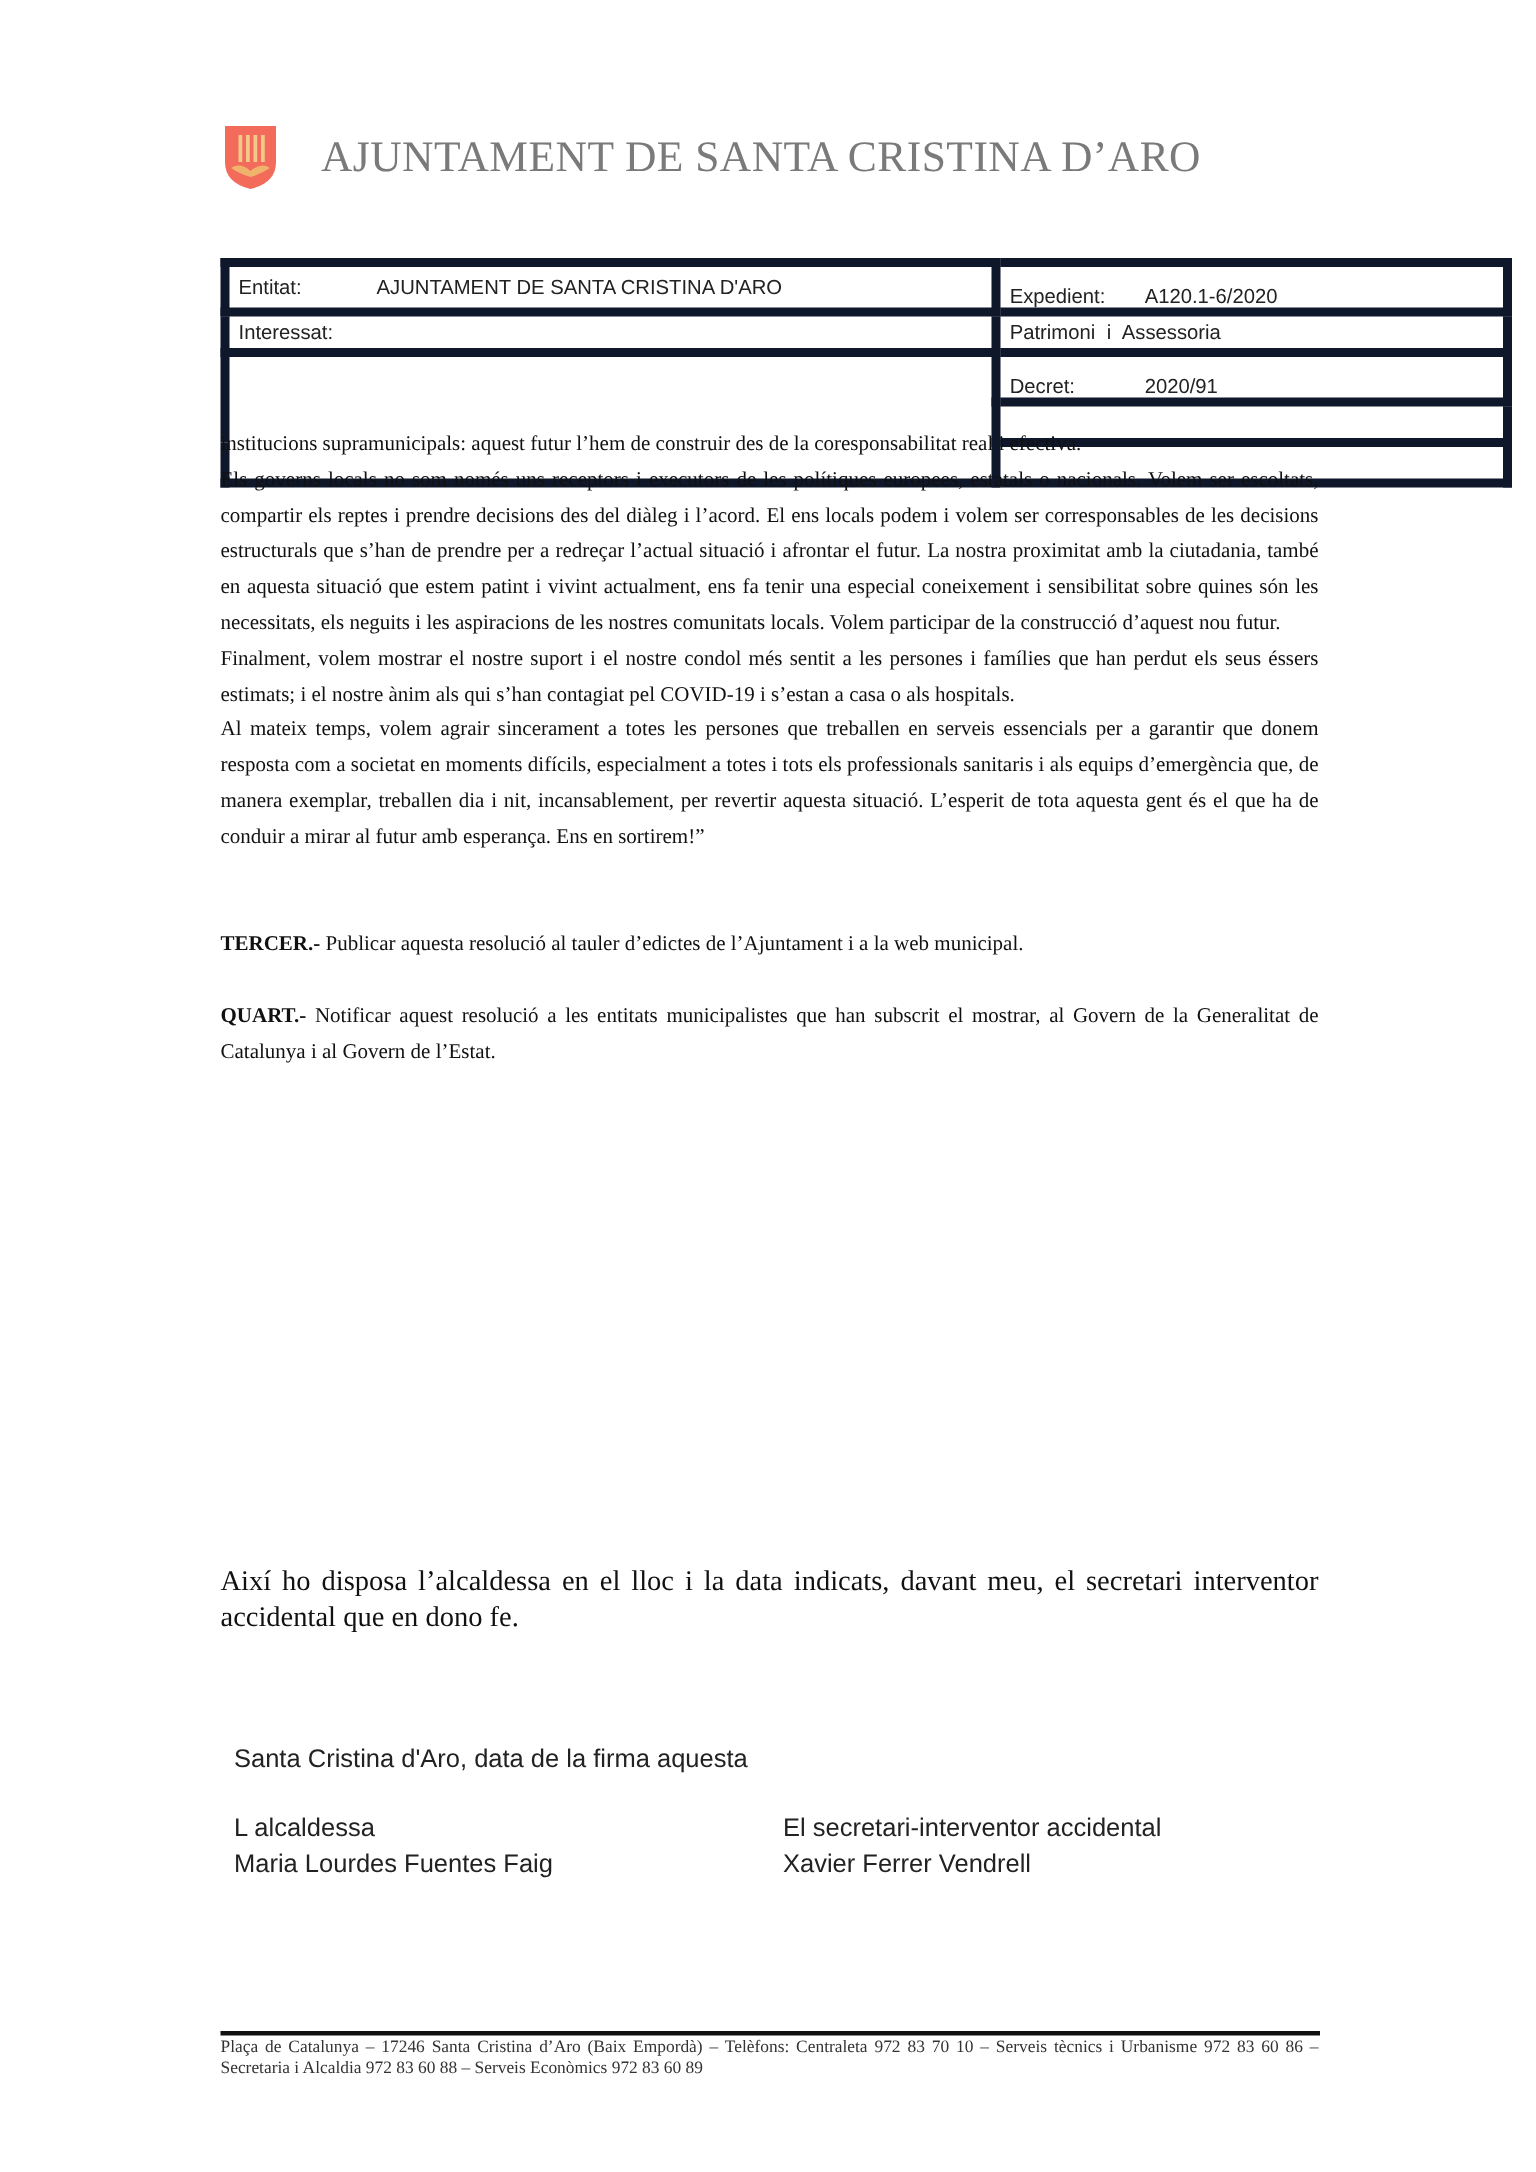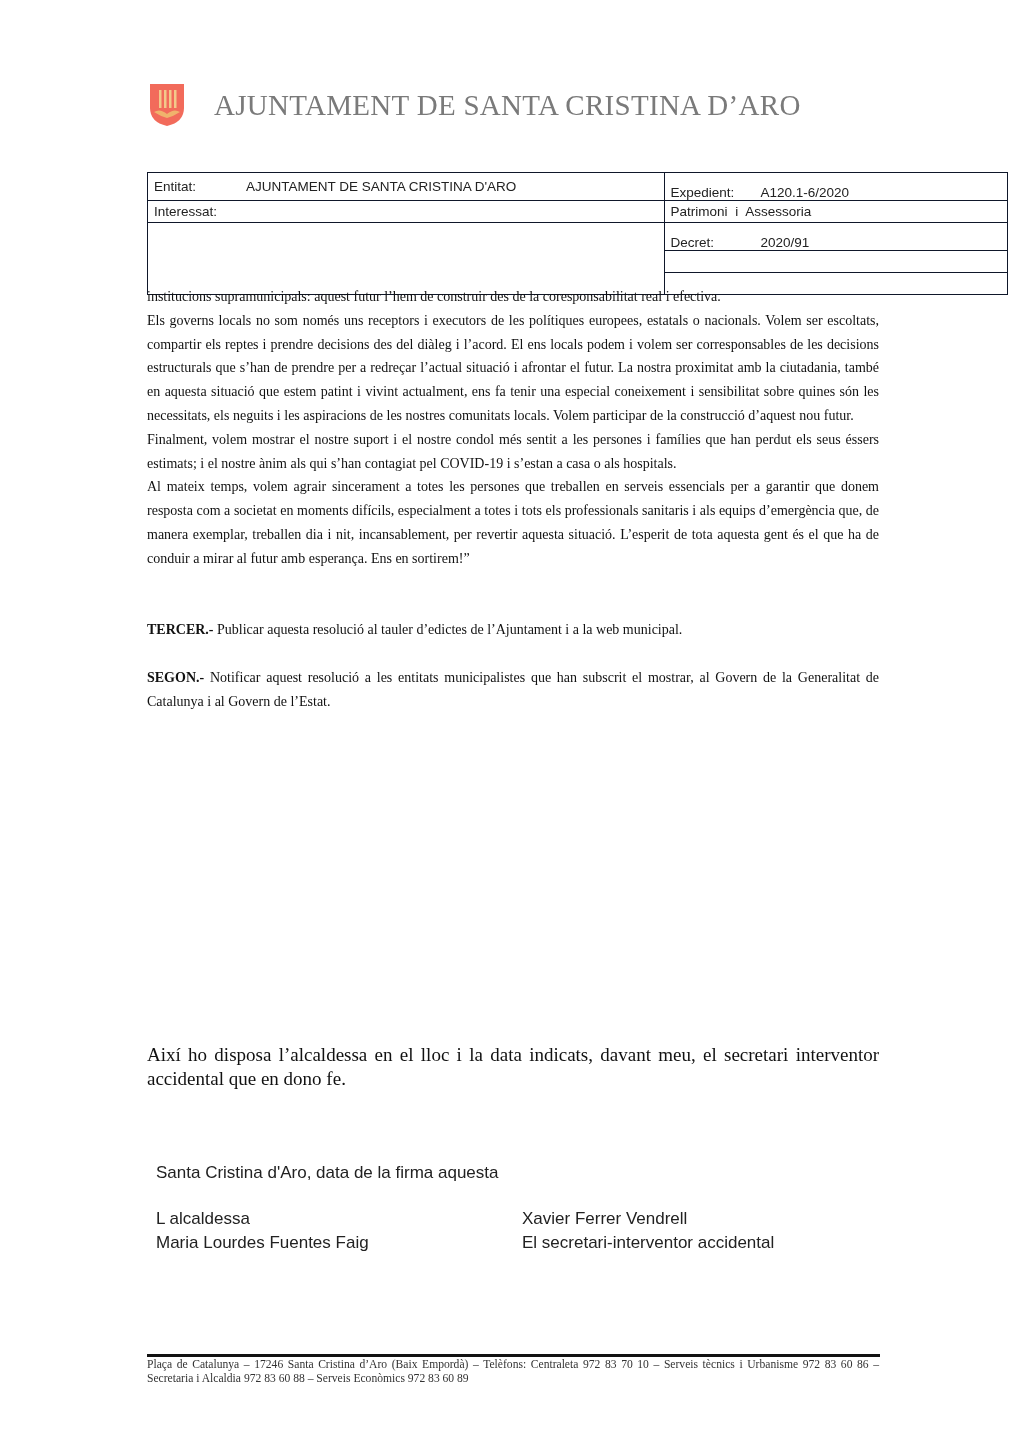--- a/index.html
+++ b/index.html
@@ -4,21 +4,21 @@
 <style>
   html, body { margin: 0; padding: 0; background: #ffffff; }
   body { width: 1024px; height: 1448px; position: relative; overflow: hidden; color: #111; }
   .header { position: absolute; left: 148px; top: 80px; height: 50px; display: flex; align-items: center; }
   .crest { width: 38px; height: 46px; margin-right: 28px; position: relative; }
   .crest svg { display: block; }
   .org-title { font-family: "Liberation Serif", "DejaVu Serif", serif; font-size: 29px; color: #7a7a7a; letter-spacing: 0.3px; }
 
   table.meta { position: absolute; left: 147px; top: 172px; width: 861px; border-collapse: collapse;
     font-family: "Liberation Sans", "DejaVu Sans", sans-serif; font-size: 13.5px; color: #222; }
-  table.meta td { border: 1px solid #0f172a; height: 21px; padding: 0 6px; vertical-align: middle; white-space: nowrap; }
+  table.meta td { border: 6px solid #0f172a; height: 21px; padding: 0 6px; vertical-align: middle; white-space: nowrap; }
   .lbl { display: inline-block; width: 92px; }
   .lbl-r { display: inline-block; width: 90px; margin-top: 12px; }
   .right-align { text-align: left; padding-right: 1px !important; word-spacing: 4px; }
 
   .body-text { position: absolute; left: 147px; width: 732px; top: 285px;
     font-family: "Liberation Serif", "DejaVu Serif", serif; font-size: 14px; line-height: 23.8px; text-align: justify; color: #111; }
   .body-text p { margin: 0; }
   .body-text .gap { height: 23.8px; }
   .body-text b { font-weight: bold; }
 
@@ -82,33 +82,33 @@
 
 <div class="body-text">
   <p>institucions supramunicipals: aquest futur l’hem de construir des de la coresponsabilitat real i efectiva.</p>
   <p>Els governs locals no som només uns receptors i executors de les polítiques europees, estatals o nacionals. Volem ser escoltats, compartir els reptes i prendre decisions des del diàleg i l’acord. El ens locals podem i volem ser corresponsables de les decisions estructurals que s’han de prendre per a redreçar l’actual situació i afrontar el futur. La nostra proximitat amb la ciutadania, també en aquesta situació que estem patint i vivint actualment, ens fa tenir una especial coneixement i sensibilitat sobre quines són les necessitats, els neguits i les aspiracions de les nostres comunitats locals. Volem participar de la construcció d’aquest nou futur.</p>
   <p>Finalment, volem mostrar el nostre suport i el nostre condol més sentit a les persones i famílies que han perdut els seus éssers estimats; i el nostre ànim als qui s’han contagiat pel COVID-19 i s’estan a casa o als hospitals.</p>
   <p>Al mateix temps, volem agrair sincerament a totes les persones que treballen en serveis essencials per a garantir que donem resposta com a societat en moments difícils, especialment a totes i tots els professionals sanitaris i als equips d’emergència que, de manera exemplar, treballen dia i nit, incansablement, per revertir aquesta situació. L’esperit de tota aquesta gent és el que ha de conduir a mirar al futur amb esperança. Ens en sortirem!”</p>
   <div class="gap"></div>
   <div class="gap"></div>
   <p><b>TERCER.-</b><span> Publicar aquesta resolució al tauler d’edictes de l’Ajuntament i a la web municipal.</span></p>
   <div class="gap"></div>
-  <p><b>SEGON.-</b><span> Notificar aquest resolució a les entitats municipalistes que han subscrit el mostrar, al Govern de la Generalitat de Catalunya i al Govern de l’Estat.</span></p>
+  <p><b>QUART.-</b><span> Notificar aquest resolució a les entitats municipalistes que han subscrit el mostrar, al Govern de la Generalitat de Catalunya i al Govern de l’Estat.</span></p>
 </div>
 
 <div class="closing">
   <p>Així ho disposa l’alcaldessa en el lloc i la data indicats, davant meu, el secretari interventor accidental que en dono fe.</p>
 </div>
 
 <div class="sign sign-place">Santa Cristina d'Aro, data de la firma aquesta</div>
 <div class="sign sign-left">
   <div>L alcaldessa</div>
   <div>Maria Lourdes Fuentes Faig</div>
 </div>
 <div class="sign sign-right">
+  <div>El secretari-interventor accidental</div>
   <div>Xavier Ferrer Vendrell</div>
-  <div>El secretari-interventor accidental</div>
 </div>
 
 <div class="footer-rule"></div>
 <div class="footer">
   <p>Plaça de Catalunya – 17246 Santa Cristina d’Aro (Baix Empordà) – Telèfons: Centraleta 972 83 70 10 – Serveis tècnics i Urbanisme 972 83 60 86 – Secretaria i Alcaldia 972 83 60 88 – Serveis Econòmics 972 83 60 89</p>
 </div>
 
 </body></html>

